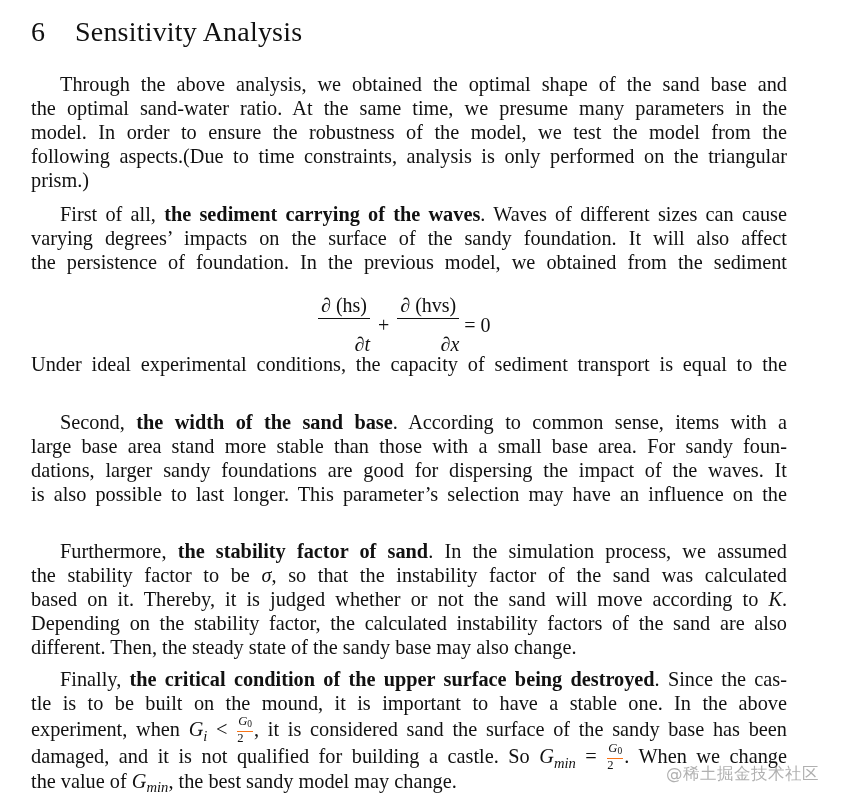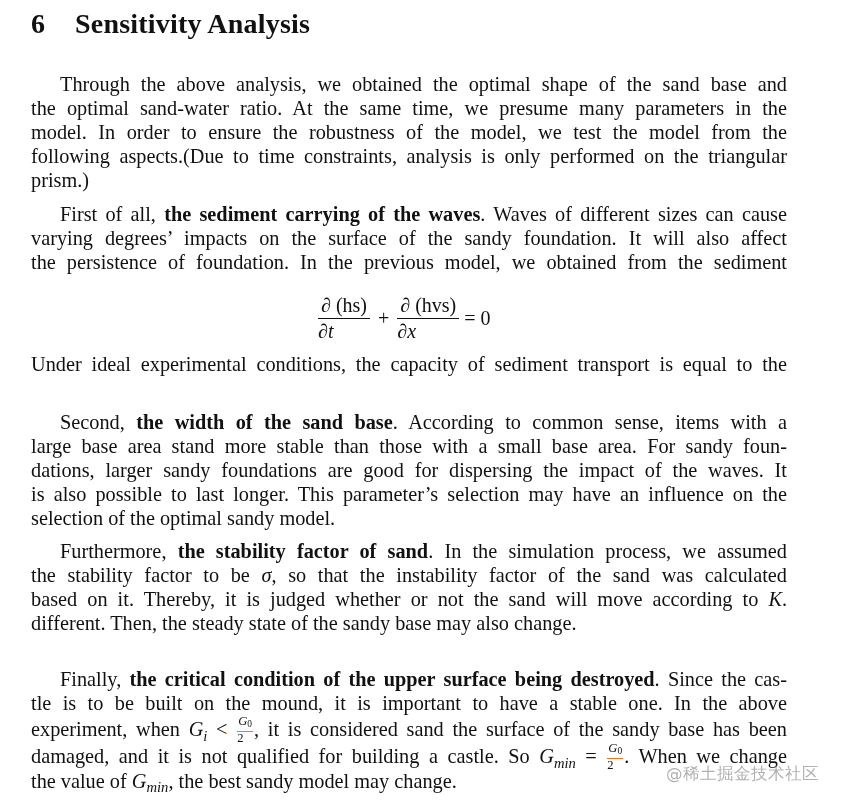--- a/index.html
+++ b/index.html
@@ -3,23 +3,23 @@
 <meta charset="utf-8">
 <style>
   html, body { margin: 0; padding: 0; background: #ffffff; }
   body {
     width: 848px; height: 808px; overflow: hidden; position: relative;
     font-family: "DejaVu Serif", "Liberation Serif", serif;
     color: #111111;
   }
   .page { position: absolute; left: 31px; top: 0; width: 756px; }
   .section-title {
-    position: absolute; left: 0; top: 8px;
+    position: absolute; left: 0; top: 16px;
     font-family: "Liberation Serif", serif;
-    font-weight: bold; font-size: 28px; letter-spacing: 0.2px;
+    font-weight: normal; font-size: 28px; letter-spacing: 0.2px;
     white-space: nowrap;
   }
   .section-title .num { display: inline-block; width: 44px; }
   .para {
     position: absolute; left: 0; width: 756px;
     font-family: "Liberation Serif", serif;
     font-size: 20.3px; line-height: 24.1px;
     text-align: justify; text-align-last: left;
   }
   .para .line { display: block; height: 24.1px; white-space: nowrap; text-align: justify; text-align-last: justify; }
@@ -34,21 +34,21 @@
   }
   .frac-inline .nu { display: block; border-bottom: 1px solid #f97316; padding: 0 1px; font-style: italic; }
   .frac-inline .de { display: block; }
   .frac-inline .nu .s { font-size: 0.75em; font-style: normal; vertical-align: -0.2em; }
 
   .equation {
     position: absolute; top: 294px; left: 287px;
     font-family: "Liberation Serif", serif; font-size: 20px;
     display: flex; align-items: center; white-space: nowrap;
   }
-  .eq-frac { display: inline-flex; flex-direction: column; align-items: flex-start; }
+  .eq-frac { display: inline-flex; flex-direction: column; align-items: flex-end; gap: 13px; }
   .eq-frac .nu { border-bottom: 1.2px solid #111; padding: 0 3px 1px 3px; }
   .eq-frac .de { padding-top: 1px; }
   .eq-op { margin: 0 8px; }
   .watermark {
     position: absolute; left: 666px; top: 763px;
     font-family: "DejaVu Sans", sans-serif; font-size: 16.5px;
     color: rgba(150,150,150,0.75); white-space: nowrap; letter-spacing: 0.5px;
   }
 </style>
 </head>
@@ -89,27 +89,27 @@
 
   <div class="para" style="top:352px">
     <span class="line">Under ideal experimental conditions, the capacity of sediment transport is equal to the</span>
   </div>
 
   <div class="para" style="top:410px">
     <span class="line indent"><span>Second, </span><b>the width of the sand base</b><span>.  According to common sense, items with a</span></span>
     <span class="line">large base area stand more stable than those with a small base area.  For sandy foun-</span>
     <span class="line">dations, larger sandy foundations are good for dispersing the impact of the waves. It</span>
     <span class="line">is also possible to last longer. This parameter’s selection may have an influence on the</span>
-    <span class="line last">selection of the optimal sandy model.</span>
   </div>
 
   <div class="para" style="top:539px">
     <span class="line indent"><span>Furthermore, </span><b>the stability factor of sand</b><span>.  In the simulation process, we assumed</span></span>
     <span class="line"><span>the stability factor to be </span><i class="m">σ</i><span>, so that the instability factor of the sand was calculated</span></span>
     <span class="line"><span>based on it.  Thereby, it is judged whether or not the sand will move according to </span><i class="m">K</i><span>.</span></span>
+    <span class="line">Depending on the stability factor, the calculated instability factors of the sand are also</span>
     <span class="line last">different. Then, the steady state of the sandy base may also change.</span>
   </div>
 
   <div class="para" style="top:667px">
     <span class="line indent"><span>Finally, </span><b>the critical condition of the upper surface being destroyed</b><span>. Since the cas-</span></span>
     <span class="line">tle is to be built on the mound, it is important to have a stable one.  In the above</span>
     <span class="line" style="height:27px;line-height:27px"><span>experiment, when </span><i class="m">G</i><span class="sub">i</span><span> &lt; </span><span class="frac-inline"><span class="nu"><span>G</span><span class="s">0</span></span><span class="de">2</span></span><span>, it is considered sand the surface of the sandy base has been</span></span>
     <span class="line" style="height:27px;line-height:27px"><span>damaged, and it is not qualified for building a castle. So </span><i class="m">G</i><span class="sub">min</span><span> = </span><span class="frac-inline"><span class="nu"><span>G</span><span class="s">0</span></span><span class="de">2</span></span><span>. When we change</span></span>
     <span class="line last"><span>the value of </span><i class="m">G</i><span class="sub">min</span><span>, the best sandy model may change.</span></span>
   </div>

